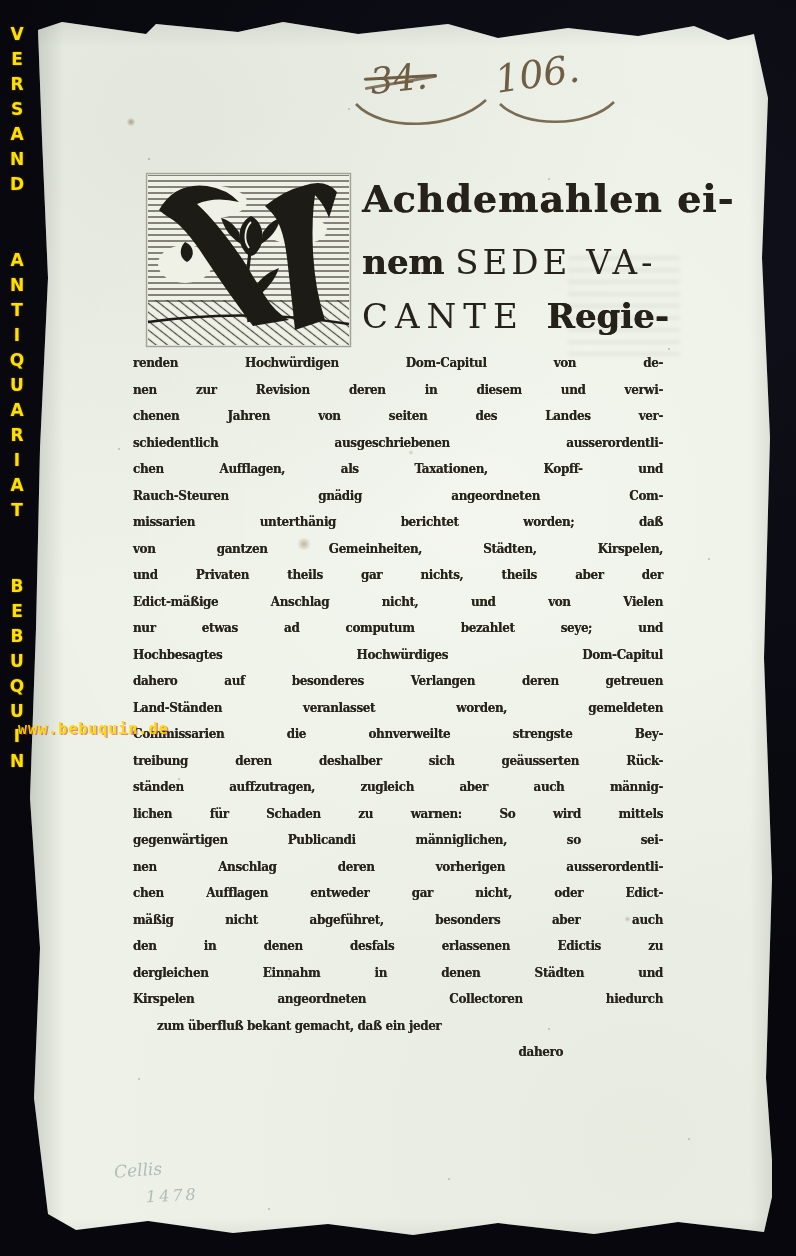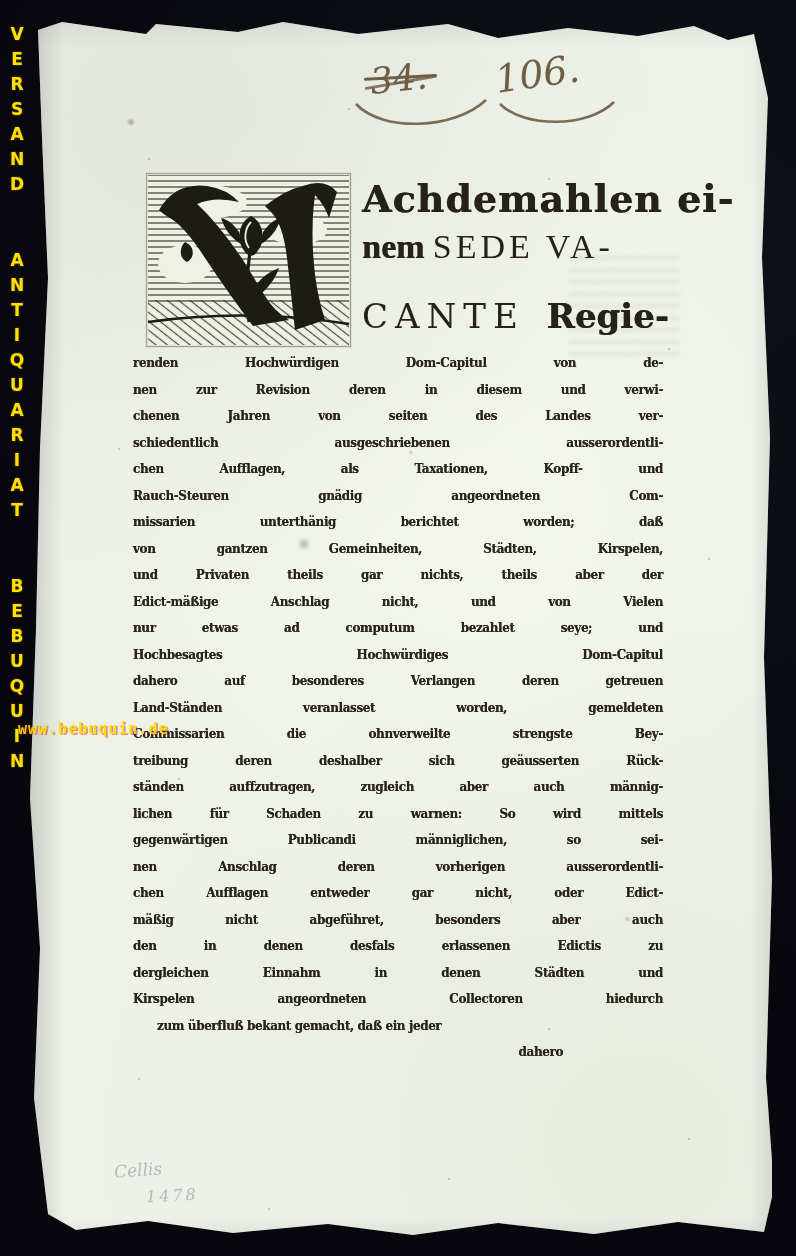--- a/index.html
+++ b/index.html
@@ -56,21 +56,21 @@
   .num34 .strike2{top:56%;transform:rotate(-4deg);opacity:.8;}
   .num106{left:467px;top:34px;font-size:38px;transform:rotate(-8deg);}
   .swash{position:absolute;pointer-events:none;}
   .swash.sw34{left:324px;top:76px;}
   .swash.sw106{left:468px;top:80px;}
   
   .initial{position:absolute;left:117px;top:154px;width:207px;height:176px;}
   
   .hline{position:absolute;left:334px;color:#26221a;white-space:nowrap;}
   .h1{top:158px;font-size:38px;font-weight:bold;letter-spacing:1px;text-shadow:.5px 0 0 currentColor;}
-  .h2{top:210px;font-size:34px;font-family:Liberation Serif, serif;}
+  .h2{top:224px;font-size:34px;}
   .h3{top:278px;font-size:34px;}
   .frak{font-weight:bold;text-shadow:.5px 0 0 currentColor;}
   .roman{font-weight:normal;letter-spacing:4px;}
   .roman.wide{letter-spacing:7px;}
   
   .body-block{position:absolute;left:105px;top:332px;width:530px;color:#28241c;
     font-size:12px;font-weight:bold;letter-spacing:-0.4px;
     text-shadow:0 0 .5px rgba(40,34,24,.75);}
   .body-line{height:26.5px;line-height:26.5px;text-align:justify;text-align-last:justify;
     white-space:nowrap;overflow:visible;}

